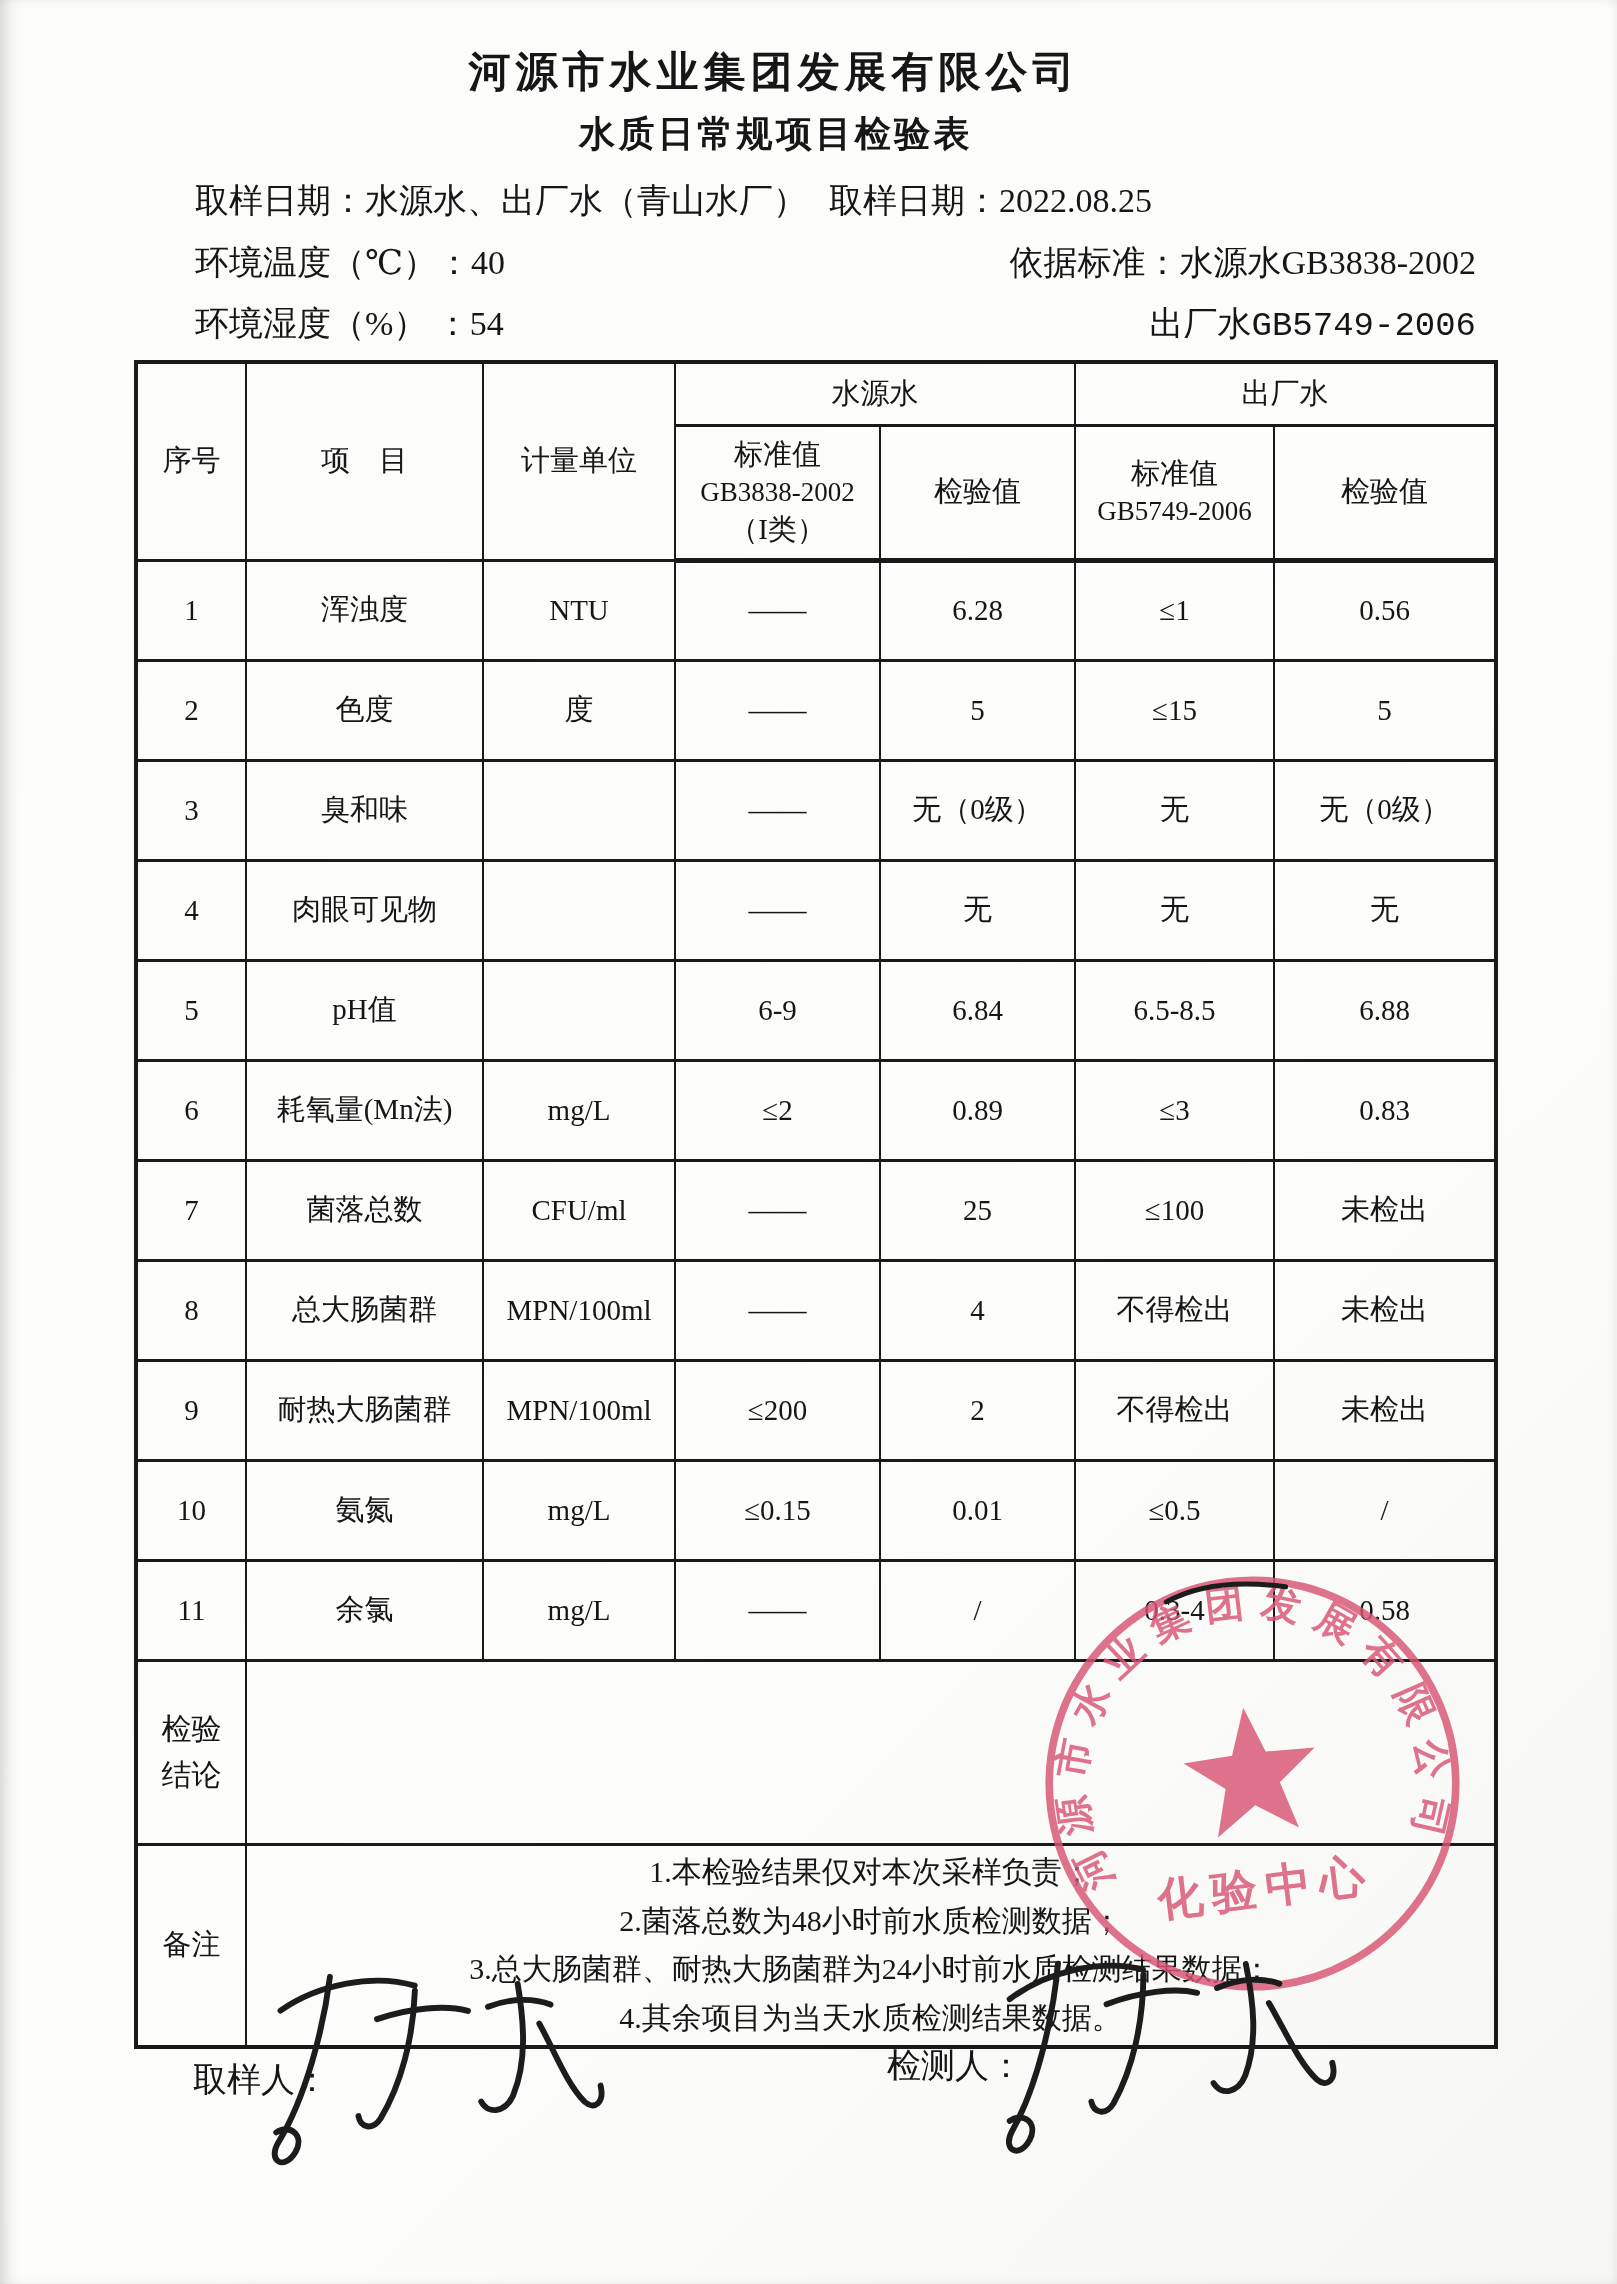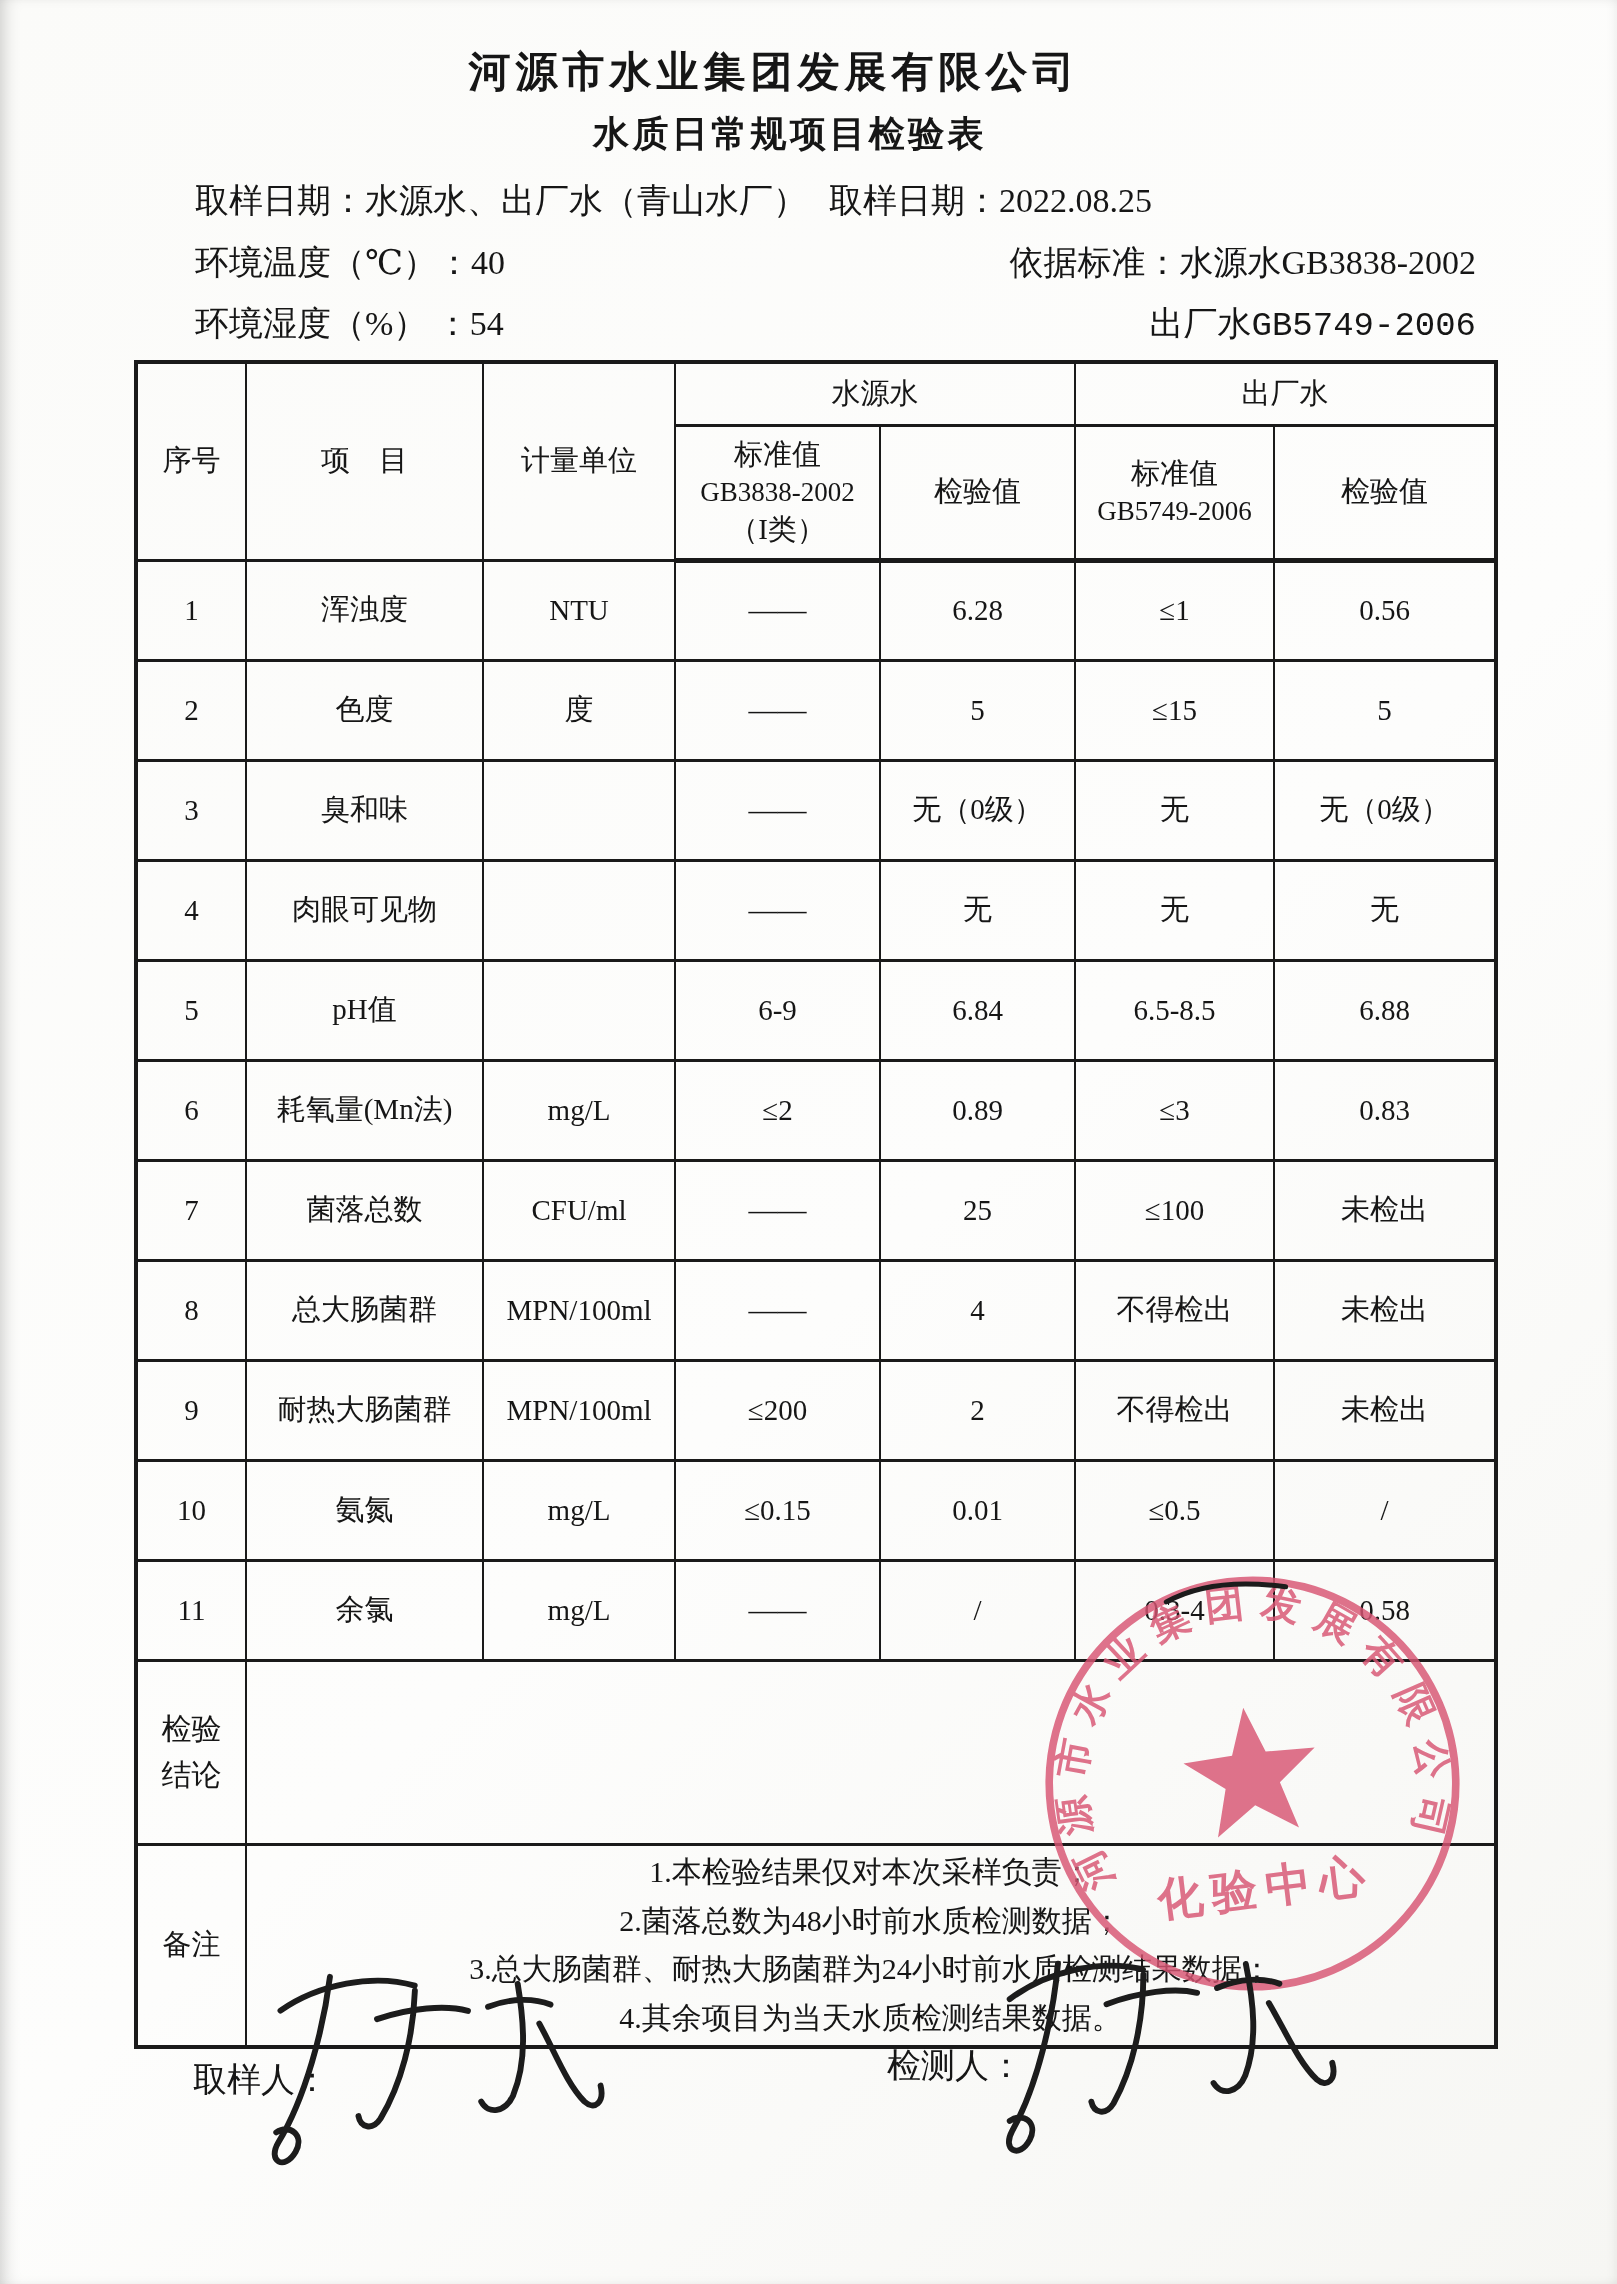--- a/index.html
+++ b/index.html
@@ -12,21 +12,21 @@
   .page{
     position:relative;width:1617px;height:2284px;overflow:hidden;
     background:linear-gradient(135deg,#fbfbf9 0%,#fdfdfc 55%,#f6f6f3 100%);
     box-shadow:inset 12px 0 18.6px -10px rgba(0,0,0,.22), inset -6.8px 0 13.5px -8.5px rgba(0,0,0,.10);
   }
   .company-title{
     position:absolute;left:0;top:44px;width:1548px;text-align:center;
     font-size:42px;font-weight:bold;letter-spacing:5px;
   }
   .doc-title{
-    position:absolute;left:16px;top:110px;width:1548px;text-align:center;
+    position:absolute;left:2px;top:110px;width:1548px;text-align:center;
     font-size:36px;font-weight:bold;letter-spacing:3.4px;
   }
   .info-line{position:absolute;font-size:34px;font-weight:500;white-space:nowrap;}
   .info-1{left:195px;top:178px;}
   .info-2l{left:195px;top:240px;}
   .info-2r{right:141px;top:240px;}
   .info-3l{left:195px;top:301px;}
   .info-3r{right:141px;top:301px;font-family:Liberation Mono, monospace;}
   .gap-l{display:inline-block;width:22px;}
 

